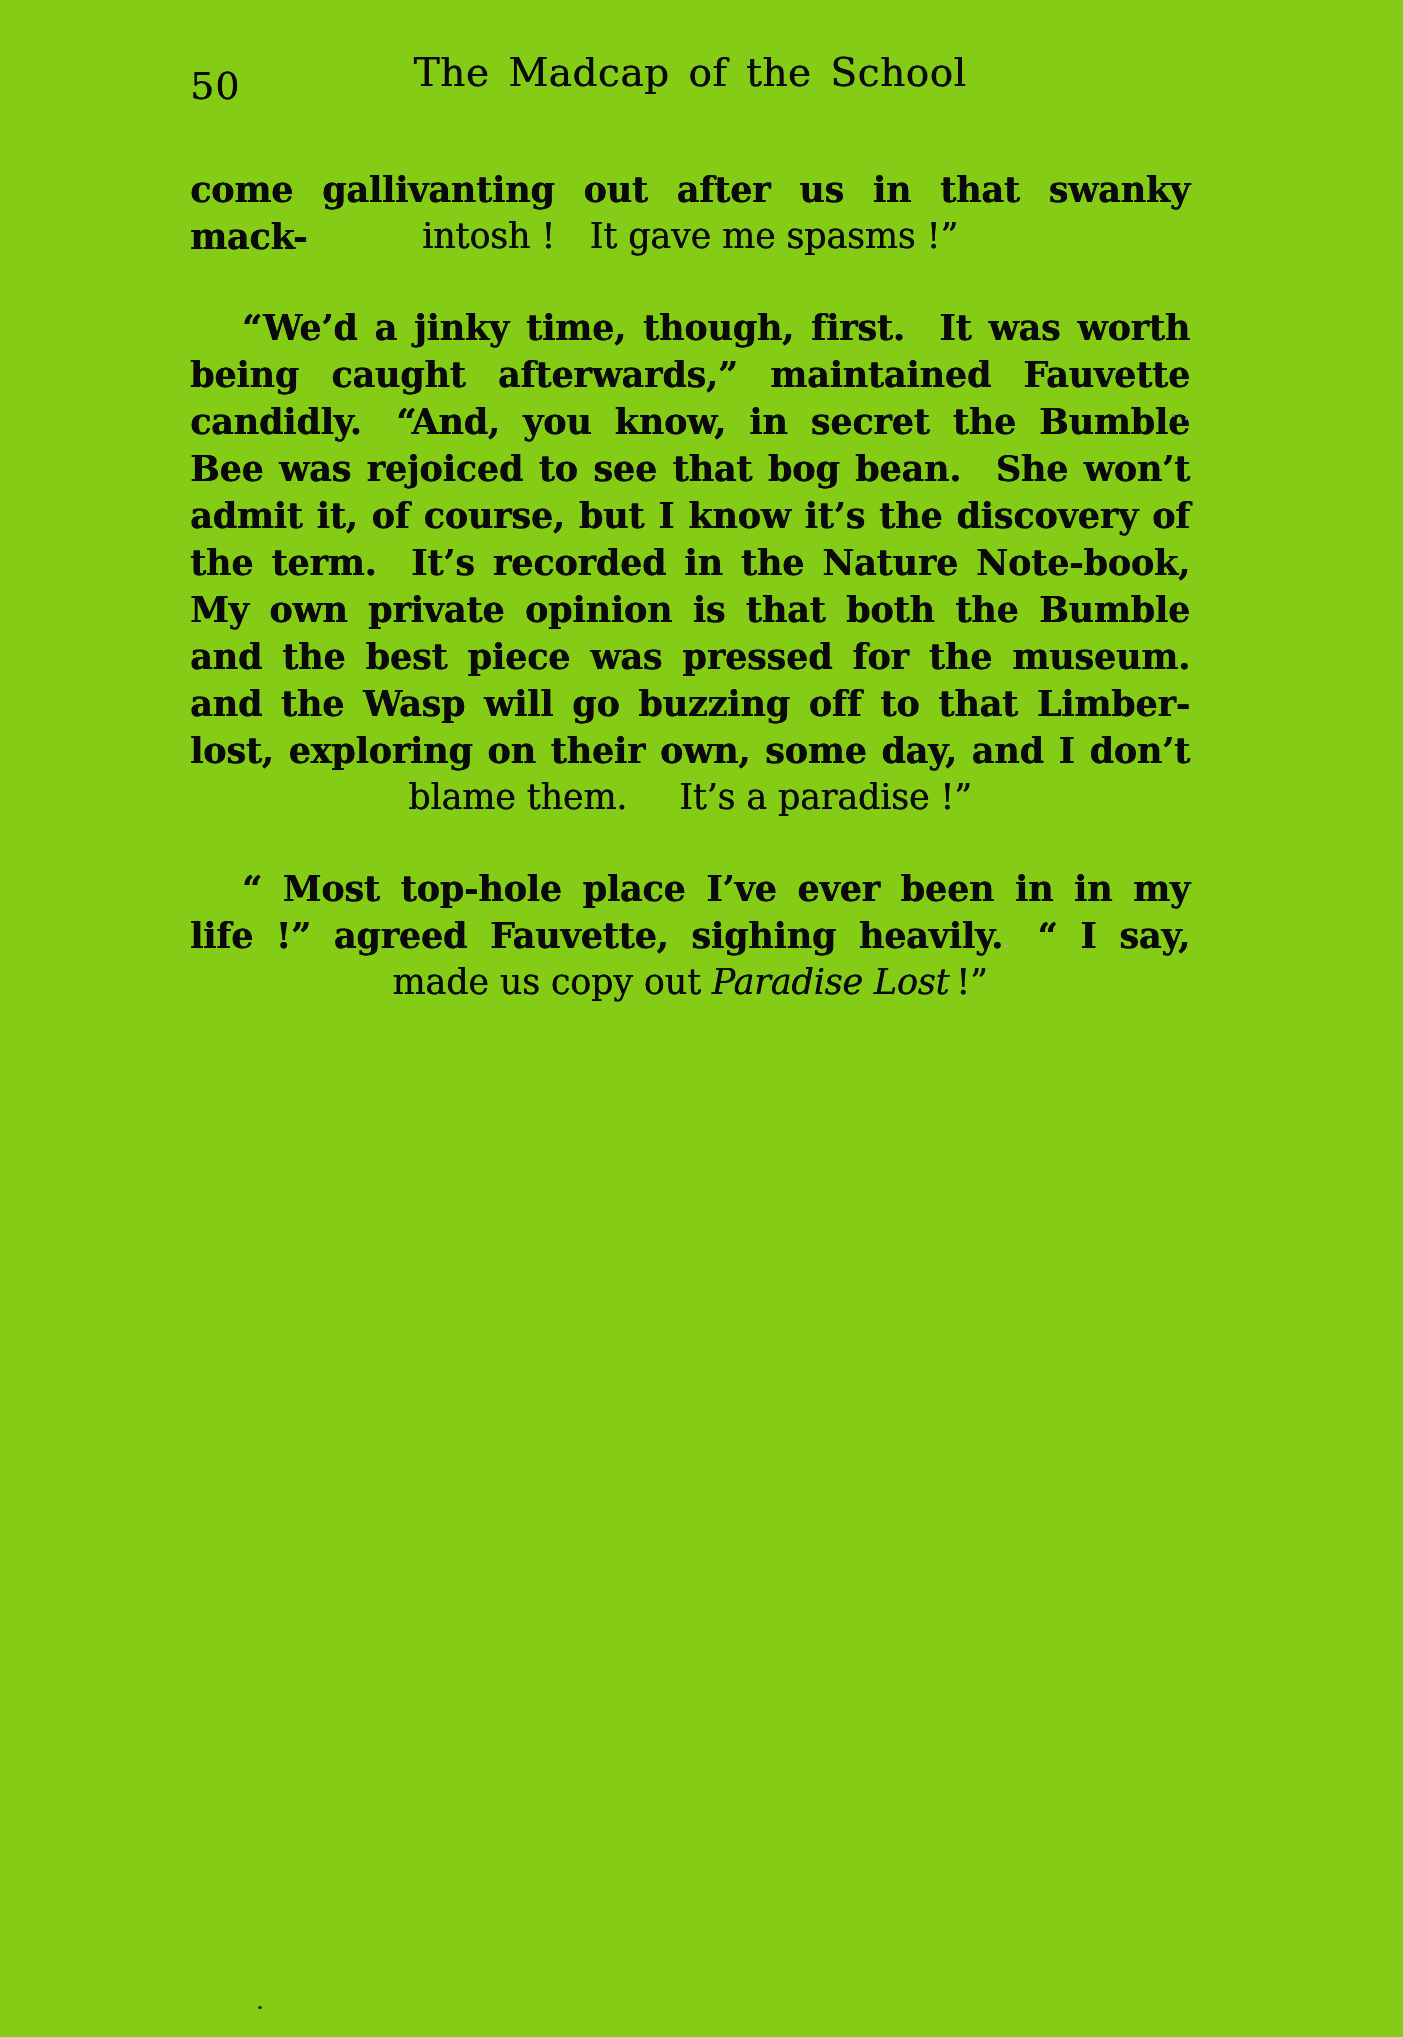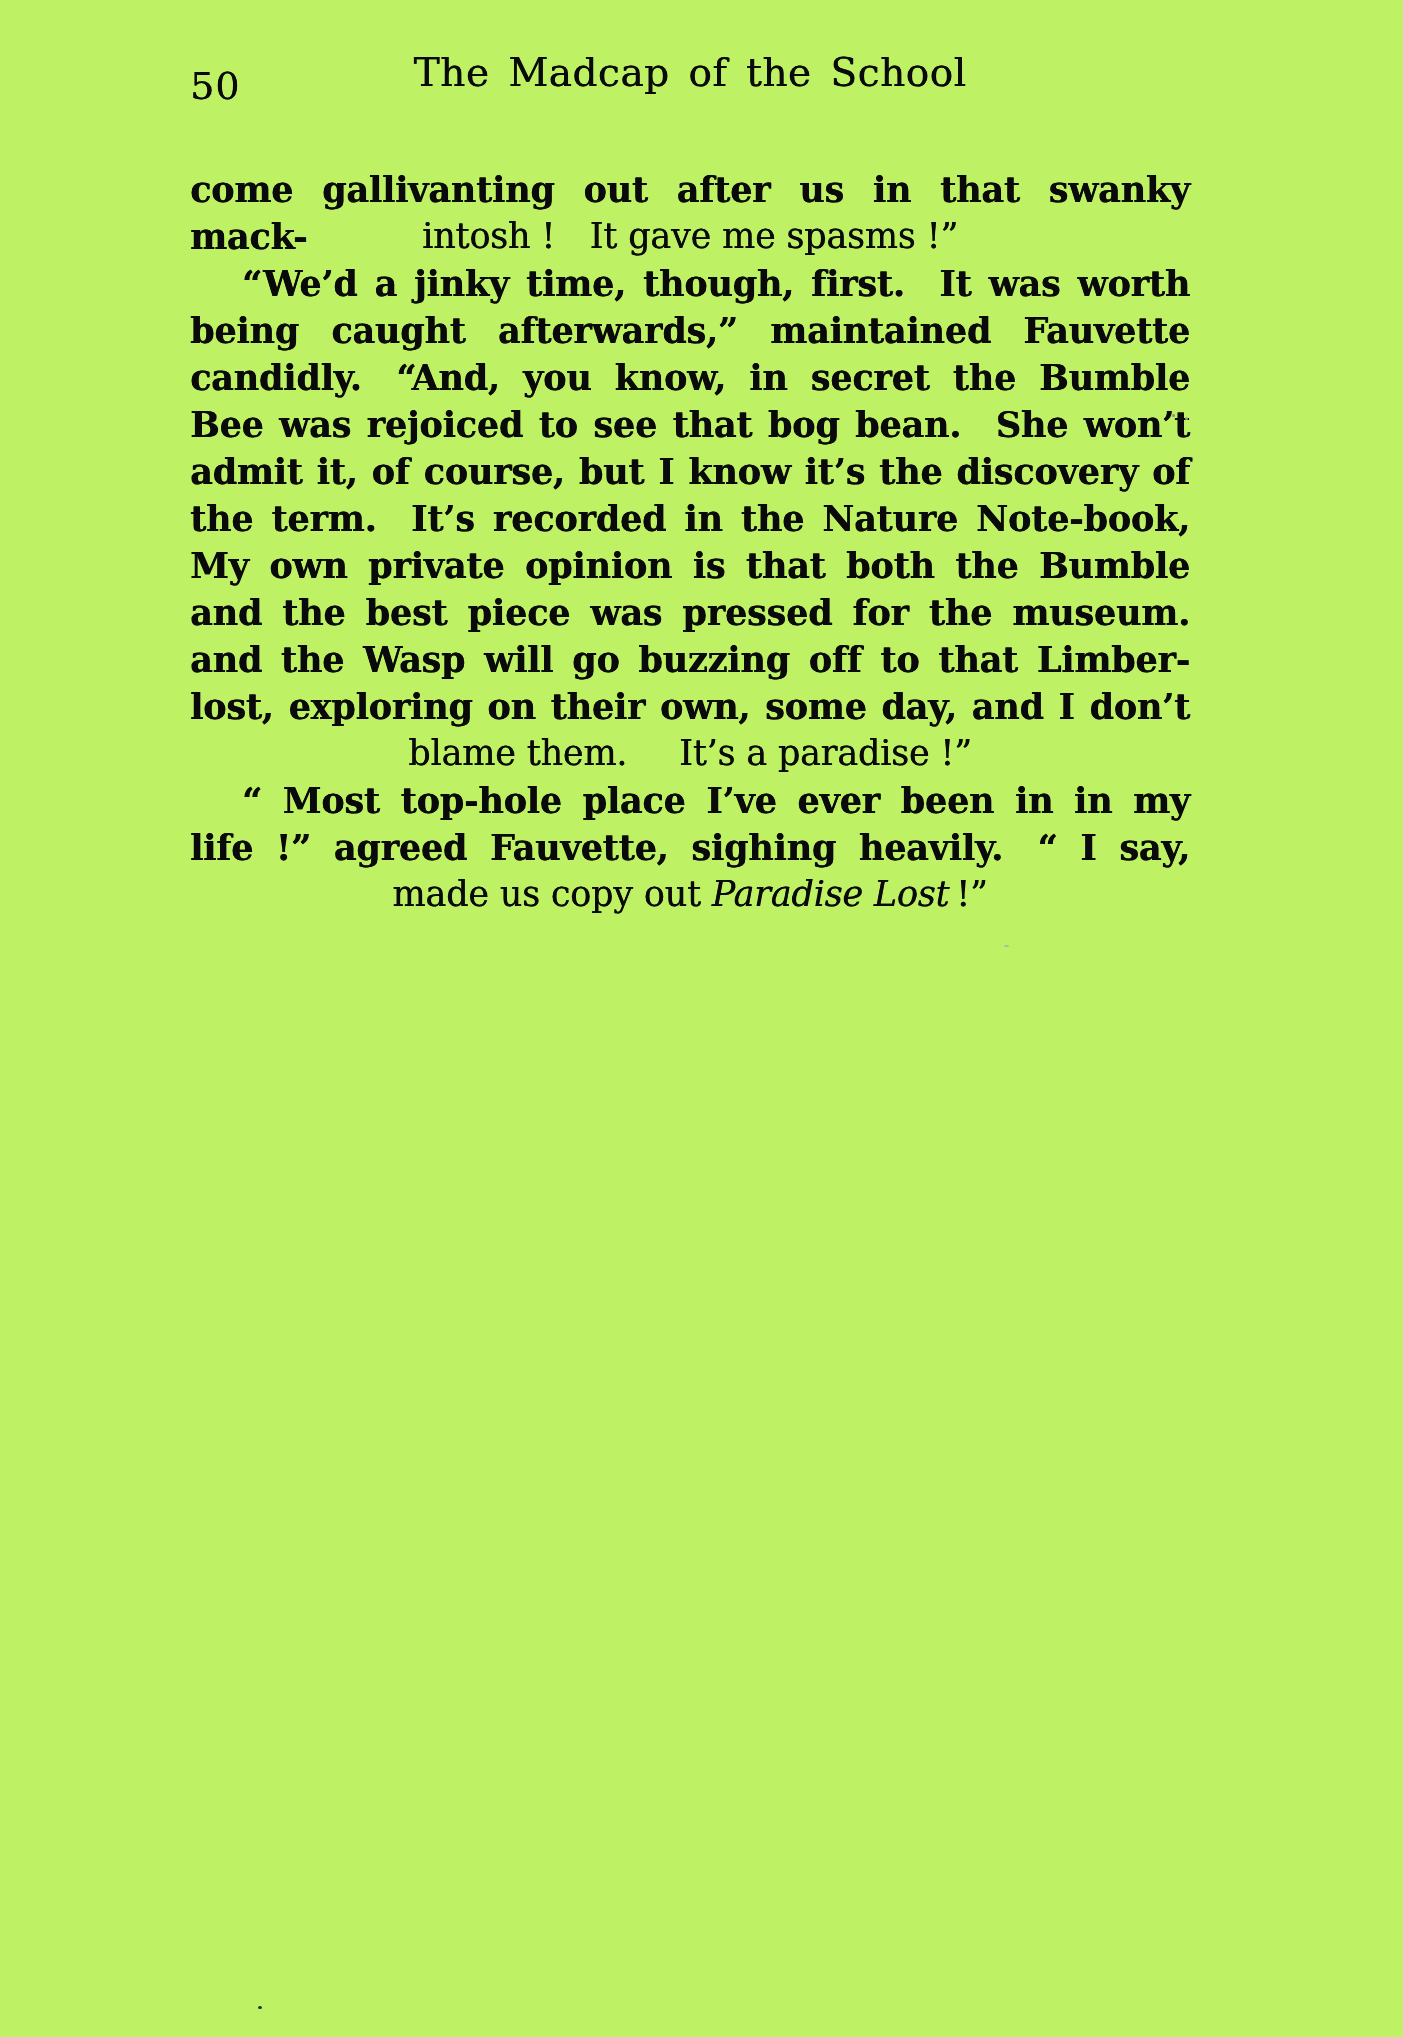--- a/index.html
+++ b/index.html
@@ -4,21 +4,21 @@
 <style>
   html, body {
     margin: 0;
     padding: 0;
     background: #ffffff;
   }
   .page {
     position: relative;
     width: 1403px;
     height: 2037px;
-    background: #bef264;
+    background: #84cc16;
     overflow: hidden;
     font-family: "DejaVu Serif", "Liberation Serif", serif;
     color: #0a0a0a;
   }
   .header {
     position: absolute;
     left: 190px;
     top: 42px;
     width: 1000px;
     height: 80px;
@@ -63,20 +63,21 @@
   .line.justify {
     text-align: justify;
     text-align-last: justify;
     font-weight: bold;
   }
   .line.left {
     text-align: center;
   }
   .line.indent {
     text-indent: 52px;
+    margin-top: 44px;
   }
   .line .italic {
     font-style: italic;
   }
   .speck {
     position: absolute;
     border-radius: 50%;
   }
 </style>
 </head>

